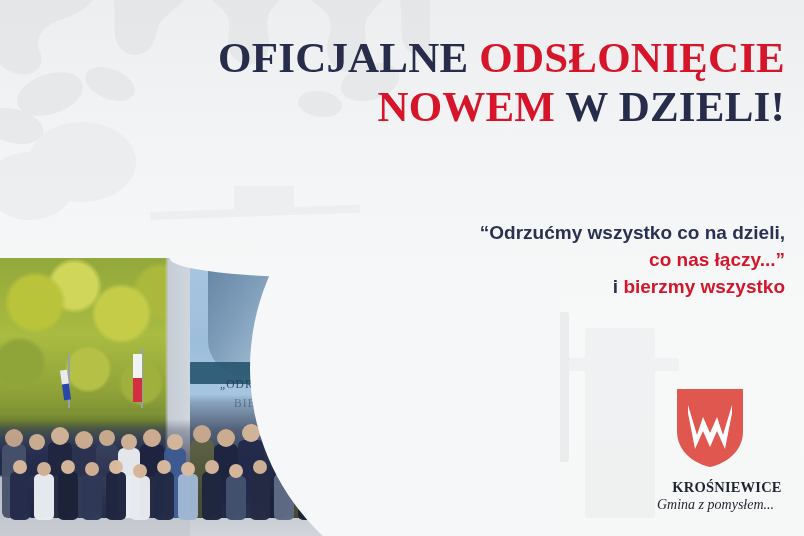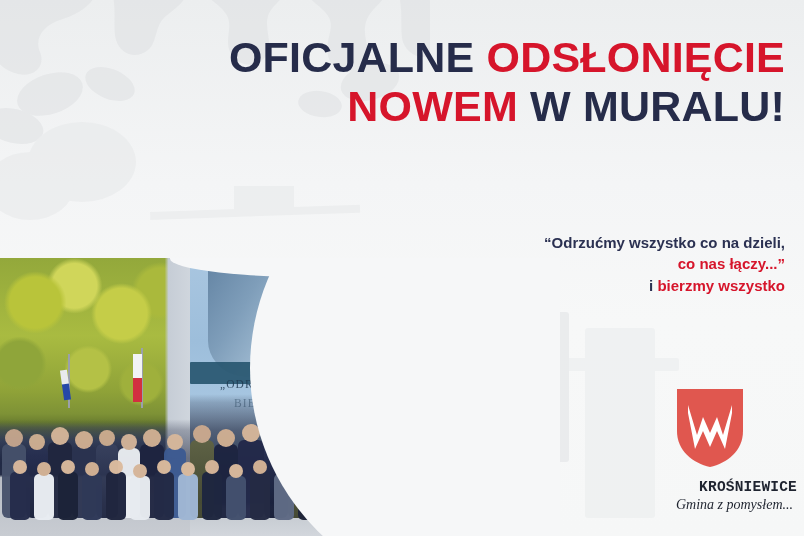--- a/index.html
+++ b/index.html
@@ -28,38 +28,38 @@
   }
   .bg-watermark {
     position:absolute; left:525px; top:300px; width:200px; height:236px;
     opacity:.65;
   }
 
   
   .headline {
     position:absolute; right:19px; top:33px; width:620px;
     text-align:right;
-    font-family:Liberation Sans, sans-serif;
+    font-family:Liberation Serif, serif;
     font-weight:bold;
     font-size:43px;
     line-height:1.14;
     letter-spacing:.2px;
     color:#262c4a;
     white-space:nowrap;
   }
   .headline .red { color:#d6152b; }
   .headline .ln { display:block; }
 
   
   .quote {
-    position:absolute; right:19px; top:232px; width:560px;
+    position:absolute; right:19px; top:220px; width:560px;
     text-align:right;
     font-family:"Liberation Sans", sans-serif;
     font-weight:bold;
-    font-size:15px;
+    font-size:19px;
     line-height:1.42;
     color:#2b3152;
     white-space:nowrap;
   }
   .quote .red { color:#d6152b; }
   .quote .ln { display:block; }
 
   
   .photo-wrap {
     position:absolute; left:0; top:258px; width:560px; height:278px;
@@ -161,29 +161,29 @@
     border-radius:0 0 60% 40%;
   }
 
   
   .logo {
     position:absolute; left:657px; top:387px; width:140px; height:132px;
   }
   .shield { position:absolute; left:18px; top:0; width:70px; height:82px; }
   .logo-name {
     position:absolute; left:0; top:92px; width:140px;
-    font-family:Liberation Mono, monospace;
+    font-family:Liberation Serif, serif;
     font-weight:bold; font-size:14.5px; letter-spacing:.2px;
-    color:#1f2430; text-align:right;
+    color:#1f2430; text-align:center;
   }
   .logo-tag {
     position:absolute; left:0; top:110px; width:140px;
     font-family:"Liberation Serif", serif;
     font-style:italic; font-size:14px;
-    color:#1f2430; text-align:right; padding-right:4px;
+    color:#1f2430; text-align:left; padding-right:4px;
   }
 </style>
 </head>
 <body>
 
 <div id="poster">
 
   <div class="bg-fade"></div>
 
   <svg class="bg-leaves" viewBox="0 0 440 270" preserveAspectRatio="none">
@@ -348,21 +348,21 @@
           <circle cx="381" cy="211" r="7" fill="#d4b396"></circle>
       </g>
     </svg>
 
     <div class="curve-mask"></div>
     <div class="top-curve"></div>
   </div>
 
   <div class="headline">
     <span class="ln"><span>OFICJALNE </span><span class="red">ODSŁONIĘCIE</span></span>
-    <span class="ln"><span class="red">NOWEM </span><span>W MURALU!</span></span>
+    <span class="ln"><span class="red">NOWEM </span><span>W DZIELI!</span></span>
   </div>
 
   <div class="quote">
     <span class="ln">“Odrzućmy wszystko co na dzieli,</span>
     <span class="ln red">co nas łączy...”</span>
     <span class="ln"><span>i </span><span class="red">bierzmy wszystko</span></span>
   </div>
 
   <div class="logo">
     <svg class="shield" viewBox="0 0 70 82">

